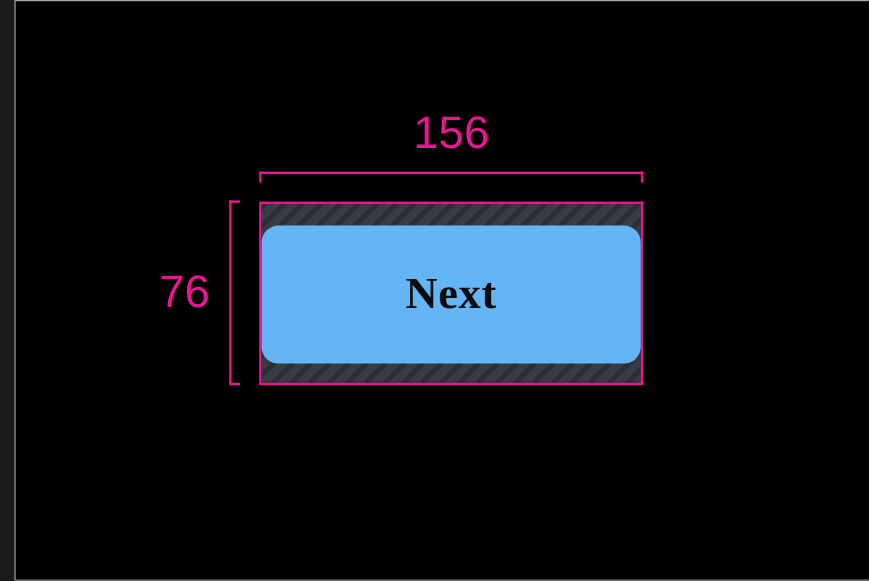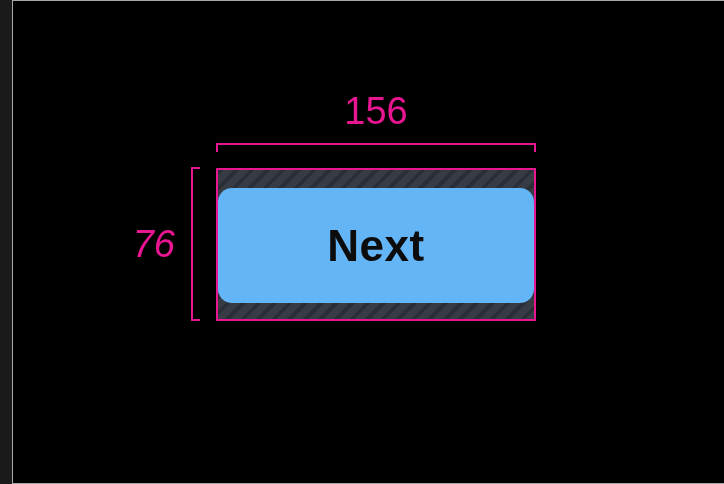--- a/index.html
+++ b/index.html
@@ -30,21 +30,20 @@
     left: 203px;
     top: 91px;
     width: 320px;
     text-align: center;
   }
   .dim-label.height {
     left: 112px;
     top: 224px;
     width: 50px;
     text-align: right;
-    font-style: italic;
   }
   
   .bracket-h {
     position: absolute;
     left: 203px;
     top: 142px;
     width: 320px;
     height: 9px;
     box-sizing: border-box;
     border-top: 2px solid var(--selection, #e81690);
@@ -92,23 +91,24 @@
     border-radius: 14px;
     background: var(--button, #64b5f6);
     display: flex;
     align-items: center;
     justify-content: center;
     cursor: pointer;
     font-family: inherit;
   }
   .next-btn span {
     color: var(--button-text, #0c0c0c);
-    font-size: 44px;
+    font-size: 37px;
     font-weight: 600;
     letter-spacing: 0.5px;
+    font-family: Liberation Serif, serif;
   }
 </style>
 </head>
 <body>
 
 <div class="screen">
 
   <div class="dim-label width">156</div>
 
   <div class="bracket-h"></div>

